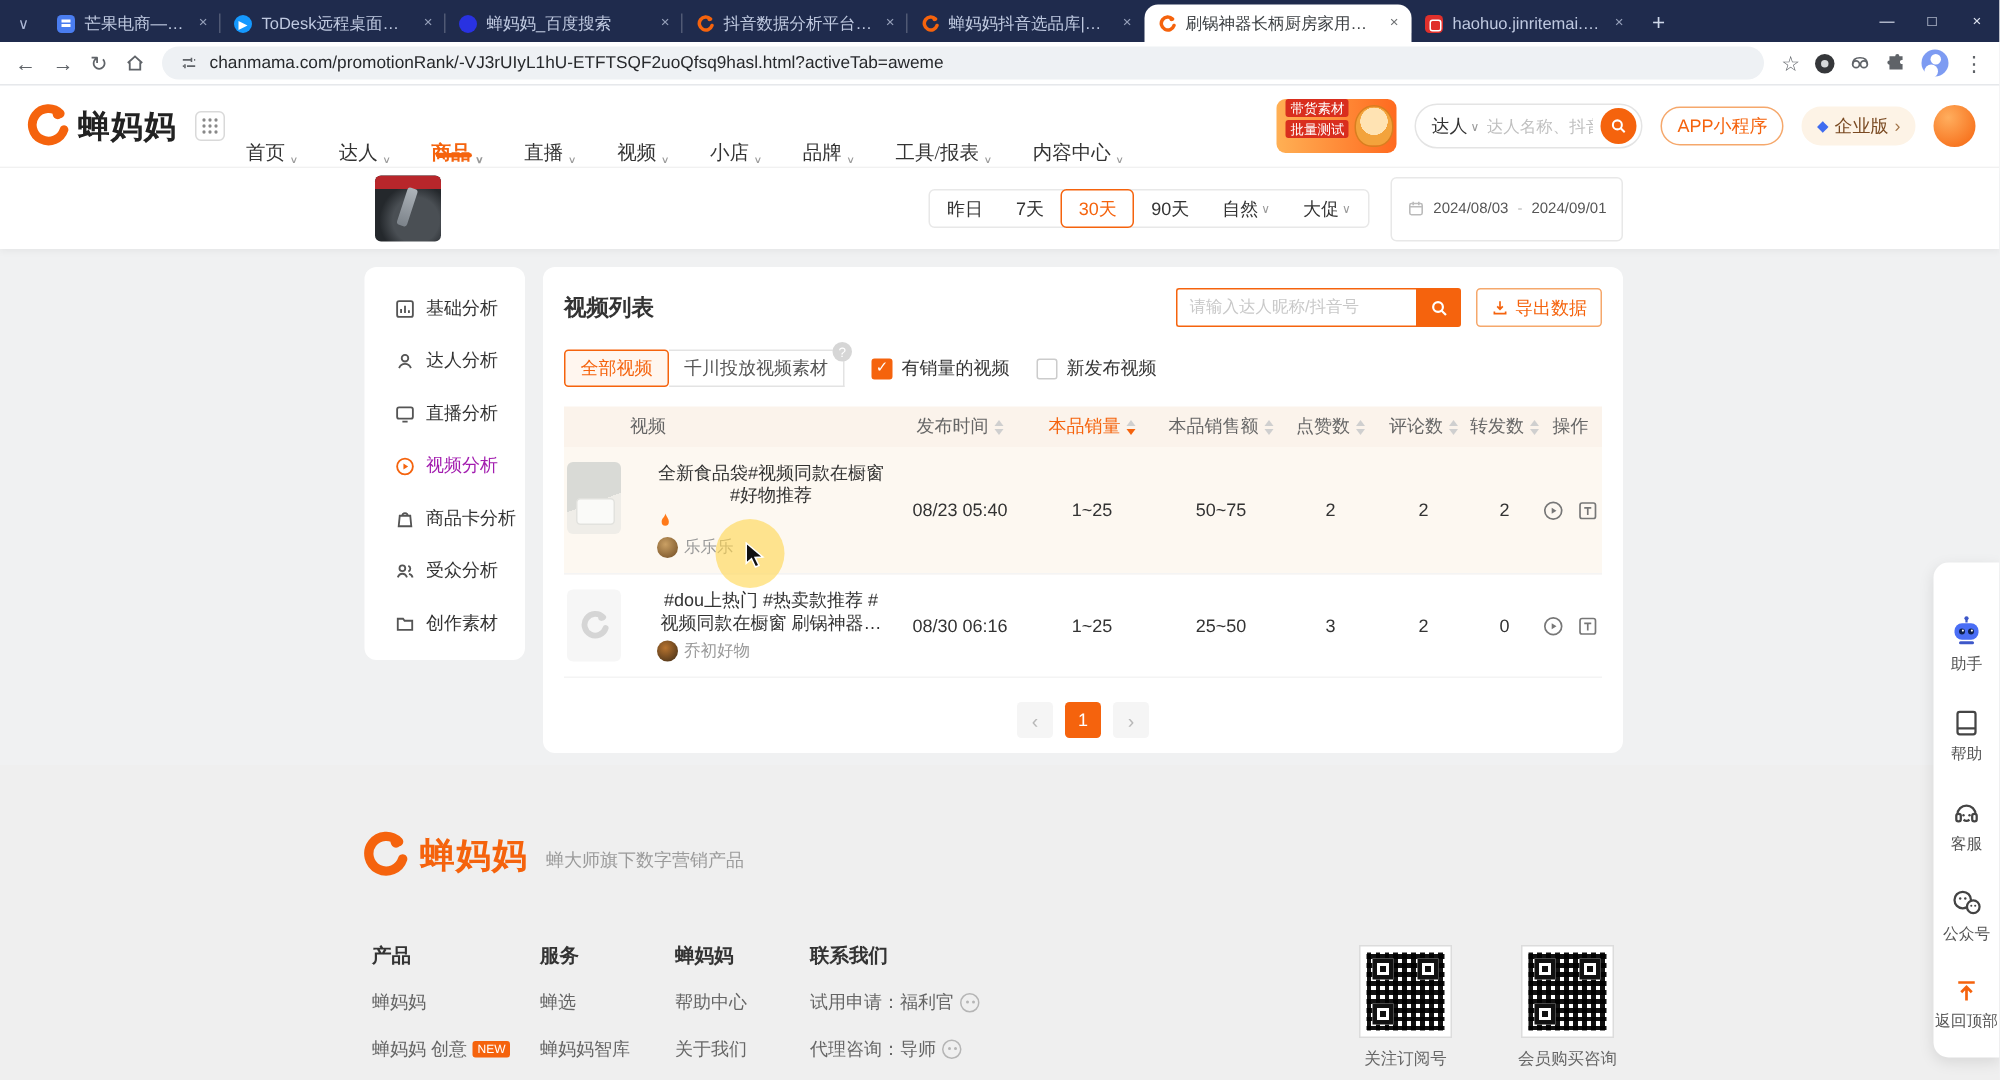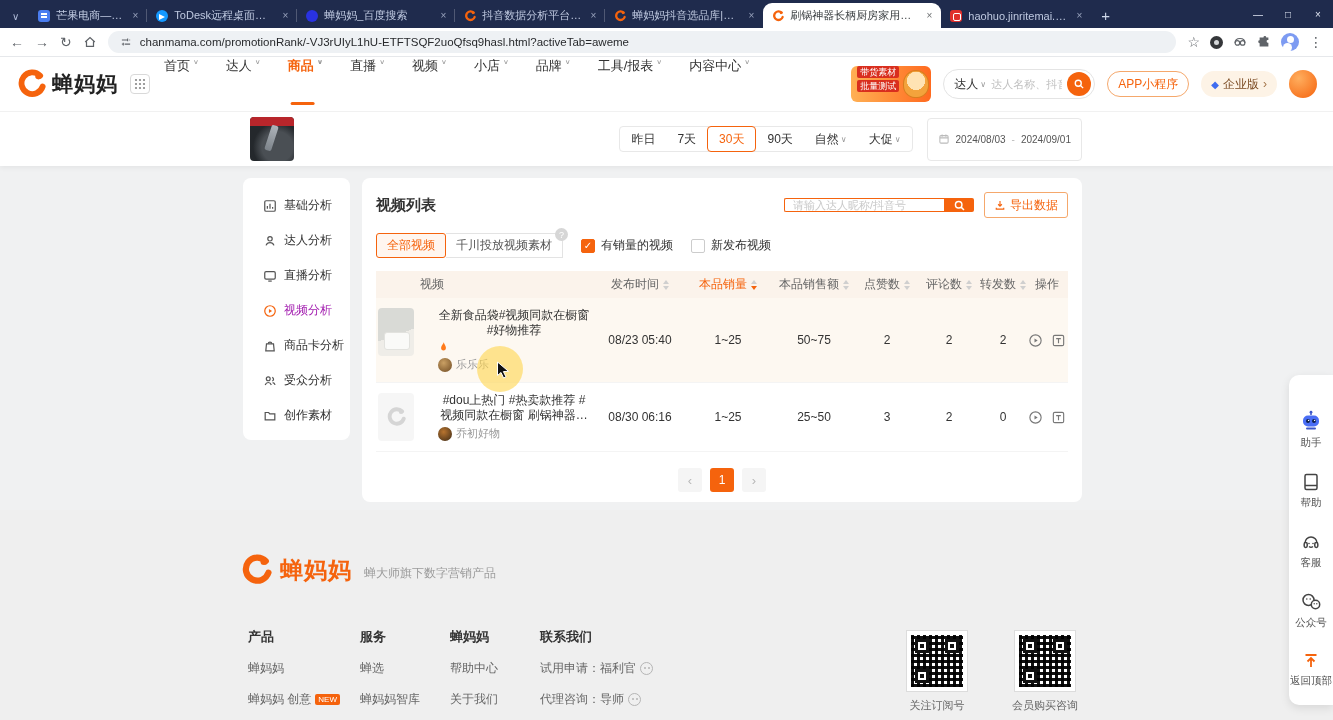--- a/index.html
+++ b/index.html
@@ -38,21 +38,21 @@
   .ext-dark::after{content:"";position:absolute;left:4px;top:4px;width:5px;height:5px;border-radius:50%;background:#d6d8da;}
   .avatar-chrome{width:18px;height:18px;border-radius:50%;background:#7d9bf2;position:relative;}
   .avatar-chrome::after{content:"";position:absolute;left:5.5px;top:3px;width:7px;height:7px;border-radius:50%;background:#fff;box-shadow:-3px 8px 0 1px #fff;}
 
   
   .siteheader{position:absolute;top:57px;left:0;width:100%;height:54px;background:#fff;display:flex;align-items:center;padding:0 16px;z-index:50;}
   .cm-logo-wrap{display:flex;align-items:center;gap:6px;}
   .cm-logo-text{font-size:21px;font-weight:bold;color:#222;letter-spacing:1px;}
   .apps-grid{width:20px;height:20px;border:1px solid #d9d9d9;border-radius:4px;display:flex;align-items:center;justify-content:center;margin:0 14px 0 12px;color:#888;}
   .mainmenu{display:flex;align-items:center;gap:27px;list-style:none;height:100%;}
-  .menu-item{font-size:13px;color:#333;display:flex;align-items:flex-start;gap:3px;height:100%;position:relative;cursor:pointer;}
+  .menu-item{font-size:13px;color:#333;display:flex;align-items:flex-end;gap:3px;height:100%;position:relative;cursor:pointer;font-family:Liberation Serif, serif;}
   .menu-item .caret{font-size:8px;color:#999;transform:scaleY(.8);}
   .menu-item.active{color:#f5630d;font-weight:bold;}
   .menu-item.active::after{content:"";position:absolute;left:50%;transform:translateX(-60%);bottom:6px;width:24px;height:3px;border-radius:2px;background:#f5630d;}
   .hdr-right{margin-left:auto;display:flex;align-items:center;gap:12px;}
   .promo-banner{width:80px;height:36px;border-radius:6px;background:linear-gradient(90deg,#ffb054,#ff6a1f);position:relative;display:flex;flex-direction:column;justify-content:flex-start;gap:2px;padding-left:6px;}
   .promo-line{font-size:9px;color:#fff;background:#d92e1e;border-radius:2px;padding:0 3px;width:max-content;line-height:12px;}
   .promo-mascot{position:absolute;right:2px;top:4px;width:26px;height:28px;border-radius:50% 50% 45% 45%;background:radial-gradient(circle at 50% 38%,#ffe3b3 0 45%,#f3a33c 46% 100%);border:1px solid #d97e1f;}
   .hsearch{width:152px;height:30px;border:1px solid #e4e4e4;border-radius:16px;display:flex;align-items:center;padding:0 3px 0 10px;gap:5px;background:#fff;}
   .hsearch .cat{font-size:12px;color:#333;display:flex;align-items:center;gap:2px;}
   .hsearch .ph{font-size:11px;color:#c0c0c0;white-space:nowrap;overflow:hidden;flex:1;}
@@ -81,21 +81,21 @@
   .side-item{height:35px;display:flex;align-items:center;gap:7px;padding-left:20px;font-size:12px;color:#333;cursor:pointer;}
   .side-item .ic{color:#555;}
   .side-item.active{color:#a21caf;}
   .side-item.active .ic{color:#f5630d;}
 
   
   .maincard{position:absolute;left:362px;top:178px;width:720px;height:324px;background:#fff;border-radius:8px;padding:14px;z-index:10;}
   .panel-head{display:flex;align-items:center;}
   .panel-title{font-size:15px;font-weight:bold;color:#333;}
   .panel-head .spacer{flex:1;}
-  .psearch-wrap{display:flex;align-items:stretch;height:14px;}
+  .psearch-wrap{display:flex;align-items:stretch;height:26px;}
   .psearch{width:160px;border:1px solid #f5630d;border-right:none;border-radius:2px 0 0 2px;font-size:11px;color:#333;padding:0 8px;outline:none;font-family:inherit;}
   .psearch::placeholder{color:#c9c9c9;}
   .psearch-btn{width:30px;background:#f5630d;border-radius:0 2px 2px 0;display:flex;align-items:center;justify-content:center;}
   .export-btn{height:26px;margin-left:10px;border:1px solid #f5a86c;border-radius:3px;color:#f5630d;font-size:12px;display:flex;align-items:center;gap:4px;padding:0 9px;background:#fff;}
   .filter-row{display:flex;align-items:center;margin-top:15px;gap:0;}
   .chip{height:25px;padding:0 10px;font-size:12px;display:inline-flex;align-items:center;border:1px solid #e3e3e3;background:#fff;color:#555;position:relative;}
   .chip.active{border-color:#f5630d;color:#f5630d;background:#fff6ef;border-radius:3px;z-index:2;}
   .chip.q{border-left:none;}
   .help-dot{position:absolute;right:-6px;top:-6px;width:13px;height:13px;border-radius:50%;background:#d6d6d6;color:#fff;font-size:9px;display:flex;align-items:center;justify-content:center;}
   .cbgroup{display:flex;align-items:center;gap:6px;margin-left:18px;font-size:12px;color:#333;}

